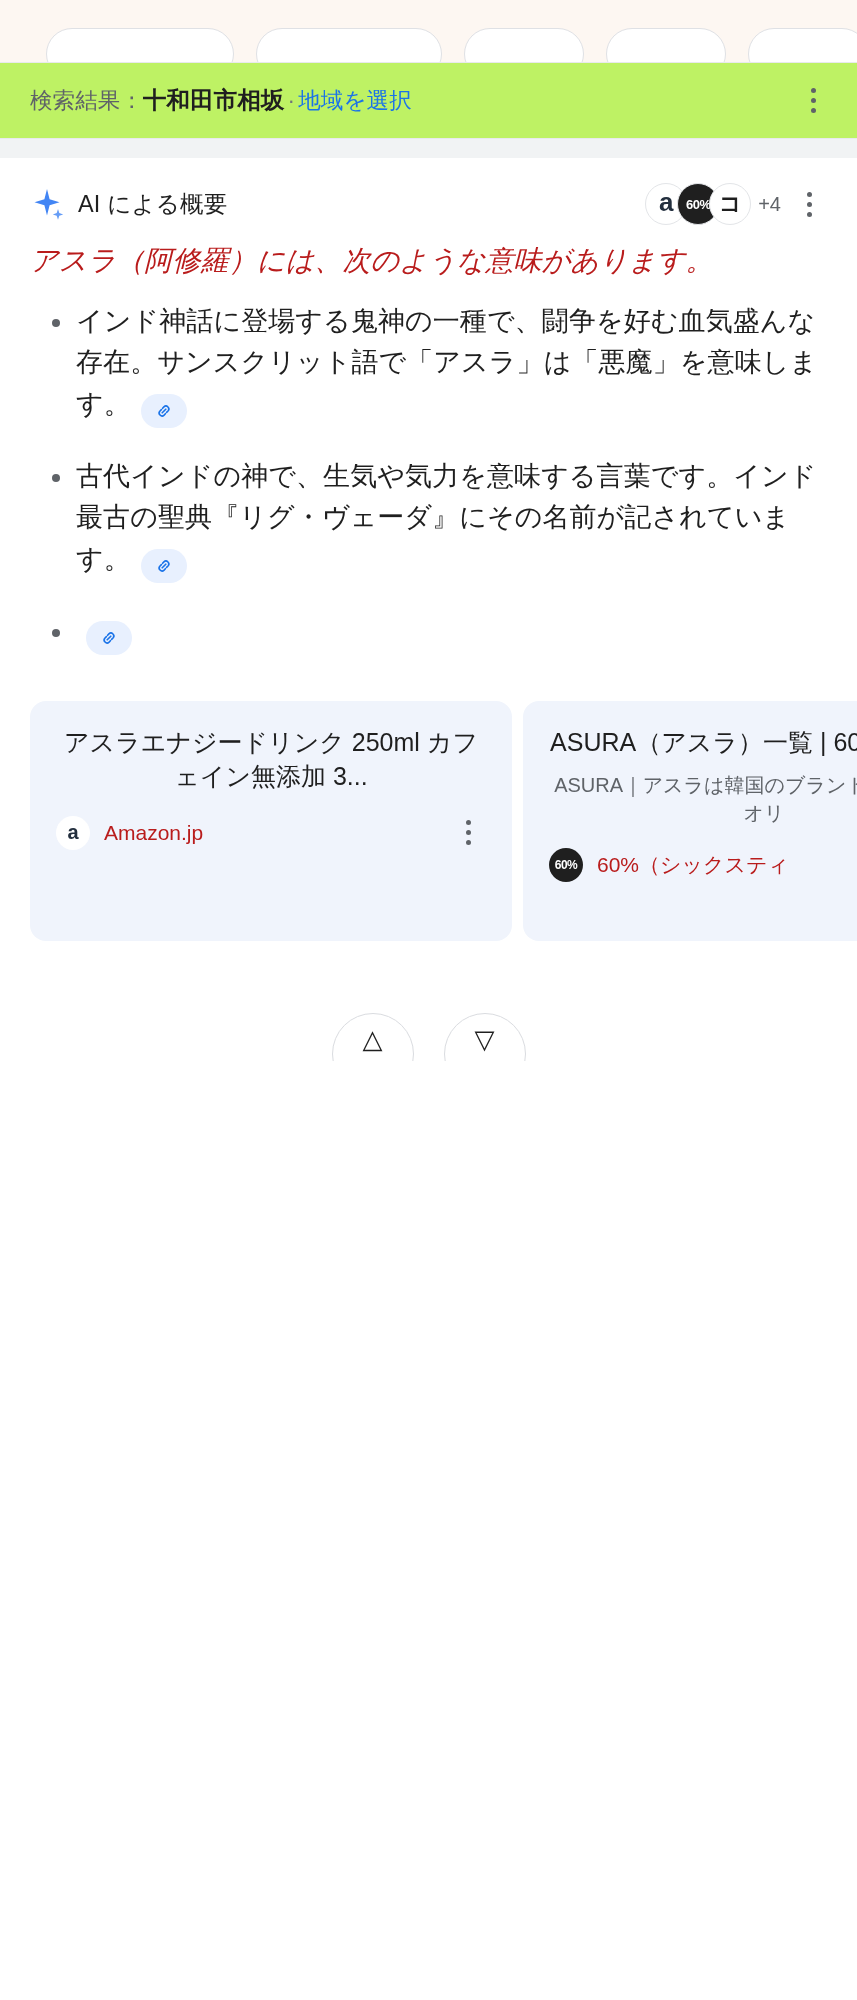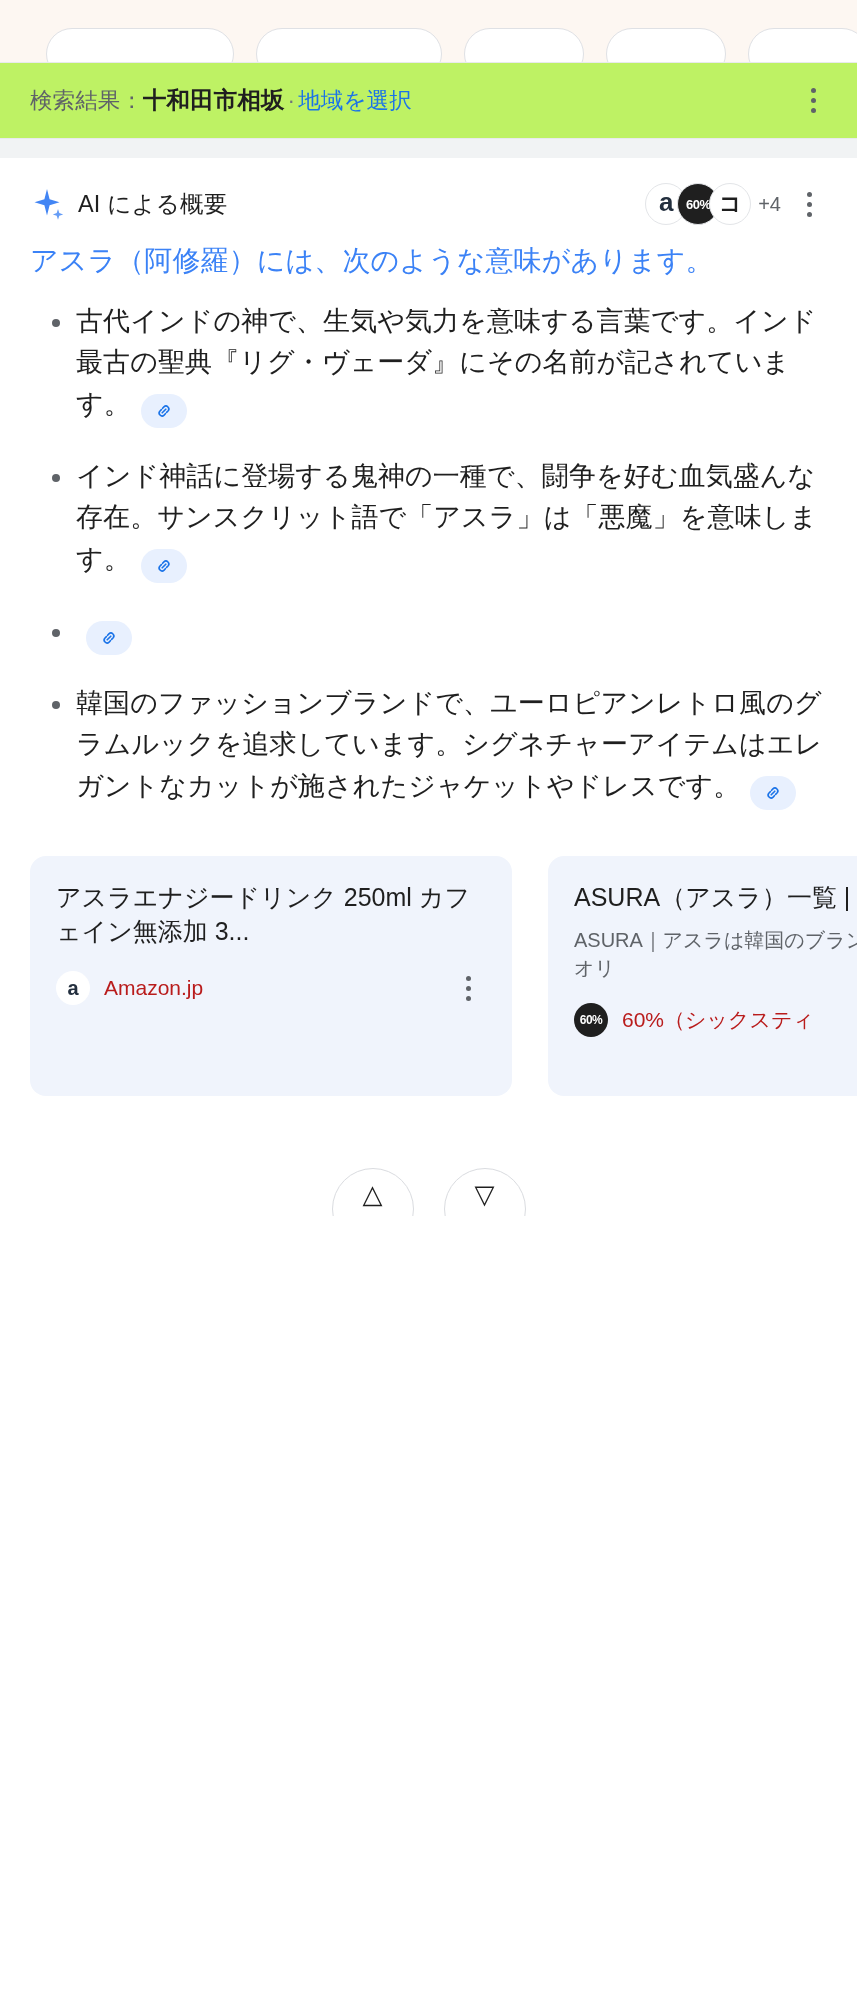--- a/index.html
+++ b/index.html
@@ -119,23 +119,24 @@
     background: #1f1f1f; color: #fff; font-weight: bold; font-size: 13px;
     letter-spacing: -.5px;
   }
   .srcpill.jp { font-size: 22px; color: #1f1f1f; font-weight: bold; }
   .plus4 { font-size: 20px; color: #5f6368; margin-left: 7px; }
   .ai-head-right .kebab { margin-left: 10px; }
 
   .ai-lead {
     font-size: 28px;
     line-height: 1.52;
-    color: #3b82f6;
+    color: #b91c1c;
     margin: 6px 0 4px 0;
     letter-spacing: .1px;
+    font-style: italic;
   }
   ul.ai-list {
     list-style: none;
     margin: 18px 0 0 0;
     padding: 0;
   }
   ul.ai-list > li {
     position: relative;
     padding-left: 46px;
     font-size: 27px;
@@ -163,22 +164,23 @@
     vertical-align: -8px;
     margin-left: 10px;
   }
   .linkchip svg { display:block; }
 
   
   .cards-wrap {
     margin-top: 34px;
     padding: 12px 0 0 30px;
     display: flex;
-    gap: 36px;
-    overflow: hidden;
+    gap: 11px;
+    overflow: hidden;
+    text-align: center;
   }
   .card {
     width: 482px;
     flex: 0 0 482px;
     background: #f0f4fc;
     border-radius: 16px;
     padding: 24px 26px 18px 26px;
     position: relative;
     min-height: 240px;
   }
@@ -295,56 +297,47 @@
             <i></i>
             <i></i>
             <i></i>
           </div>
       </div>
     </div>
 
     <div class="ai-lead">アスラ（阿修羅）には、次のような意味があります。</div>
 
     <ul class="ai-list">
-      <li><span>古代インドの神で、生気や気力を意味する言葉です。インド最古の聖典『リグ・ヴェーダ』にその名前が記されています。</span><span class="linkchip">
+      <li><span>インド神話に登場する鬼神の一種で、闘争を好む血気盛んな存在。サンスクリット語で「アスラ」は「悪魔」を意味します。</span><span class="linkchip">
             <svg width="20" height="20" viewBox="0 0 20 20">
               <g fill="none" stroke="#1a73e8" stroke-width="1.6" stroke-linecap="round">
                 <path d="M8.2 11.8 L11.8 8.2"></path>
                 <path d="M7.4 8.6 L6 10 a2.9 2.9 0 0 0 4.1 4.1 L11.4 12.7"></path>
                 <path d="M12.6 11.4 L14 10 a2.9 2.9 0 0 0 -4.1 -4.1 L8.6 7.3"></path>
               </g>
             </svg>
           </span></li>
-      <li><span>インド神話に登場する鬼神の一種で、闘争を好む血気盛んな存在。サンスクリット語で「アスラ」は「悪魔」を意味します。</span><span class="linkchip">
+      <li><span>古代インドの神で、生気や気力を意味する言葉です。インド最古の聖典『リグ・ヴェーダ』にその名前が記されています。</span><span class="linkchip">
             <svg width="20" height="20" viewBox="0 0 20 20">
               <g fill="none" stroke="#1a73e8" stroke-width="1.6" stroke-linecap="round">
                 <path d="M8.2 11.8 L11.8 8.2"></path>
                 <path d="M7.4 8.6 L6 10 a2.9 2.9 0 0 0 4.1 4.1 L11.4 12.7"></path>
                 <path d="M12.6 11.4 L14 10 a2.9 2.9 0 0 0 -4.1 -4.1 L8.6 7.3"></path>
               </g>
             </svg>
           </span></li>
       <li><span class="linkchip">
             <svg width="20" height="20" viewBox="0 0 20 20">
               <g fill="none" stroke="#1a73e8" stroke-width="1.6" stroke-linecap="round">
                 <path d="M8.2 11.8 L11.8 8.2"></path>
                 <path d="M7.4 8.6 L6 10 a2.9 2.9 0 0 0 4.1 4.1 L11.4 12.7"></path>
                 <path d="M12.6 11.4 L14 10 a2.9 2.9 0 0 0 -4.1 -4.1 L8.6 7.3"></path>
               </g>
             </svg>
           </span></li>
-      <li><span>韓国のファッションブランドで、ユーロピアンレトロ風のグラムルックを追求しています。シグネチャーアイテムはエレガントなカットが施されたジャケットやドレスです。</span><span class="linkchip">
-            <svg width="20" height="20" viewBox="0 0 20 20">
-              <g fill="none" stroke="#1a73e8" stroke-width="1.6" stroke-linecap="round">
-                <path d="M8.2 11.8 L11.8 8.2"></path>
-                <path d="M7.4 8.6 L6 10 a2.9 2.9 0 0 0 4.1 4.1 L11.4 12.7"></path>
-                <path d="M12.6 11.4 L14 10 a2.9 2.9 0 0 0 -4.1 -4.1 L8.6 7.3"></path>
-              </g>
-            </svg>
-          </span></li>
     </ul>
   </div>
 
   <div class="cards-wrap">
     <div class="card">
       <div class="card-title">アスラエナジードリンク 250ml カフェイン無添加 3...</div>
       <div class="card-foot">
         <span class="fav">a</span>
         <span class="card-src">Amazon.jp</span>
         <div class="kebab">

